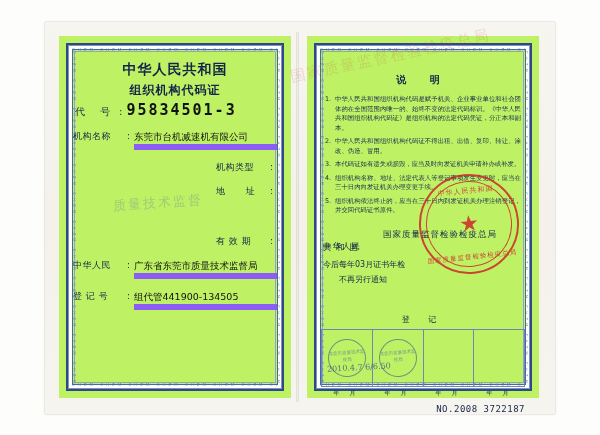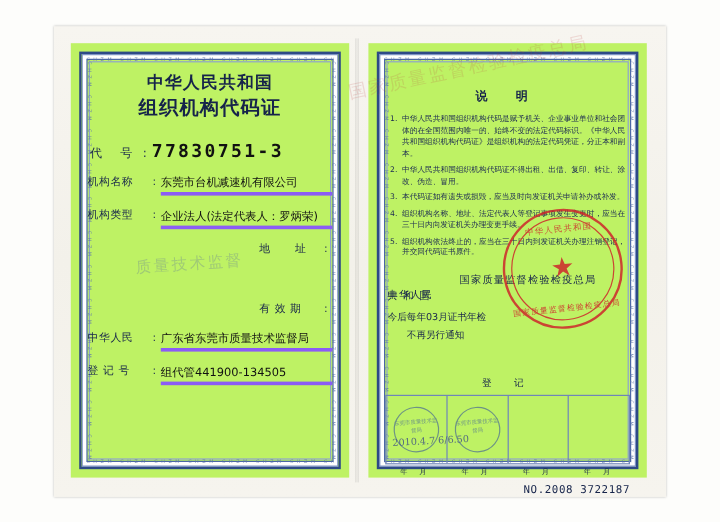--- a/index.html
+++ b/index.html
@@ -99,29 +99,28 @@
     margin-top: 6px;
     color: #16244a;
   }
   .title-line1 {
     font-size: 14px;
     font-weight: bold;
     letter-spacing: 1px;
     line-height: 20px;
   }
   .title-line2 {
-    font-size: 16px;
+    font-size: 12px;
     font-weight: bold;
     letter-spacing: 1px;
     line-height: 22px;
   }
   .code-row {
     display: flex;
     align-items: baseline;
-    margin-top: 16px;
     padding-left: 2px;
   }
   .code-label {
     font-size: 10px;
     letter-spacing: 6px;
     color: #16244a;
     width: 44px;
     flex: 0 0 auto;
   }
   .code-colon { font-size: 10px; margin-right: 4px; }
@@ -149,21 +148,21 @@
   }
   .field .lbl.sparse { letter-spacing: 9px; }
   .field .colon { flex: 0 0 7px; }
   .field .val {
     flex: 1 1 auto;
     color: #111;
     font-size: 9.5px;
     line-height: 14px;
   }
   .underline {
-    border-bottom: 3px solid #8b5cf6;
+    border-bottom: 6px solid #8b5cf6;
     min-height: 13px;
   }
 
   .stamp-zone {
     position: relative;
     height: 26px;
   }
   .watermark {
     position: absolute;
     left: 40px;
@@ -385,33 +384,32 @@
 
       <div class="content">
         <div class="title-block">
           <div class="title-line1">中华人民共和国</div>
           <div class="title-line2">组织机构代码证</div>
         </div>
 
         <div class="code-row">
           <span class="code-label">代  号</span>
           <span class="code-colon">:</span>
-          <span class="code-value">77830751-3</span>
+          <span class="code-value">95834501-3</span>
         </div>
 
         <div class="field">
           <span class="lbl">机构名称</span>
           <span class="colon">:</span>
           <span class="val underline">东莞市台机减速机有限公司</span>
         </div>
 
         <div class="field">
           <span class="lbl">机构类型</span>
           <span class="colon">:</span>
-          <span class="val underline">企业法人(法定代表人：罗炳荣)</span>
         </div>
 
         <div class="field">
           <span class="lbl sparse">地    址</span>
           <span class="colon">:</span>
         </div>
 
         <div class="stamp-zone">
           <div class="watermark">质量技术监督</div>
         </div>

